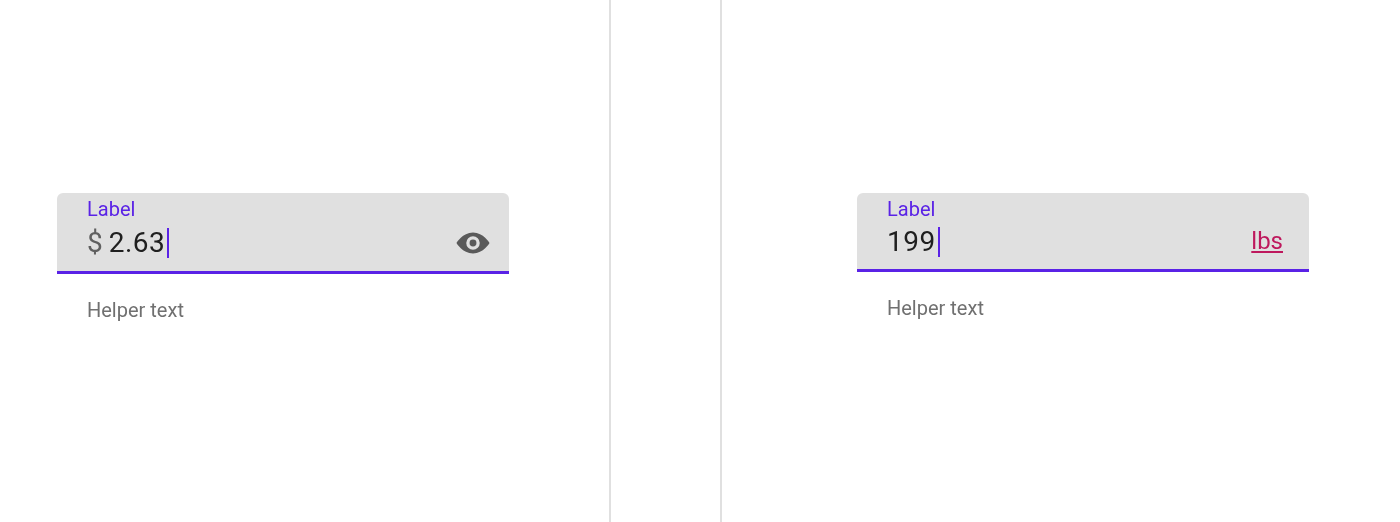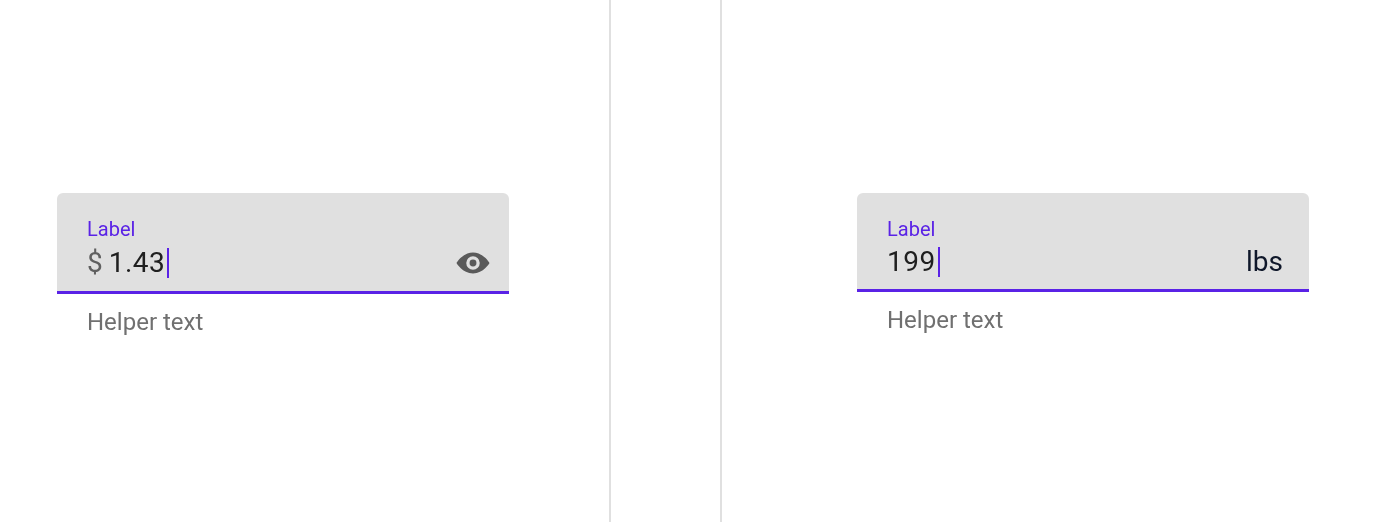--- a/index.html
+++ b/index.html
@@ -39,21 +39,21 @@
       top: 193px;
     }
     .field-wrap.right {
       left: 857px;
       top: 193px;
     }
     .text-field {
       background: #e0e0e0;
       border-top-left-radius: 6px;
       border-top-right-radius: 6px;
-      padding: 24px 18px 10px 30px;
+      padding: 4px 18px 10px 30px;
       border-bottom: 3px solid #5a22e6;
       display: flex;
       flex-direction: column;
       row-gap: 4px;
       position: relative;
     }
     .field-label {
       font-size: 20px;
       color: #5a22e6;
       font-weight: 400;
@@ -77,55 +77,56 @@
     }
     .caret {
       display: inline-block;
       width: 2px;
       height: 30px;
       background: #5a22e6;
       margin-left: 2px;
       vertical-align: middle;
     }
     .suffix {
-      color: #0f172a;
-      font-size: 28px;
+      color: #be185d;
+      font-size: 24px;
       margin-left: auto;
       padding-right: 8px;
+      text-decoration: underline;
     }
     .trailing-icon {
       margin-left: auto;
       width: 36px;
       height: 36px;
       display: flex;
       align-items: center;
       justify-content: center;
       color: #5a5a5a;
       cursor: pointer;
     }
     .helper {
-      margin-top: 14px;
+      margin-top: 24px;
       margin-left: 30px;
-      font-size: 24px;
+      font-size: 20px;
       color: #707070;
       font-weight: 400;
     }
   </style>
 </head>
 <body>
 
 <div class="vrule-1"></div>
 <div class="vrule-2"></div>
 
 <div class="field-wrap left">
   <div class="text-field">
     <div class="field-label">Label</div>
     <div class="value-row">
       <span class="prefix">$</span>
-      <span class="value">1.43</span>
+      <span class="value">2.63</span>
       <span class="caret"></span>
       <span class="trailing-icon">
         <svg width="36" height="36" viewBox="0 0 24 24" fill="currentColor">
           <path d="M12 5c-7 0-11 7-11 7s4 7 11 7 11-7 11-7-4-7-11-7zm0 11.5A4.5 4.5 0 1 1 16.5 12 4.505 4.505 0 0 1 12 16.5z"></path>
           <circle cx="12" cy="12" r="2.3"></circle>
         </svg>
       </span>
     </div>
   </div>
   <div class="helper">Helper text</div>

